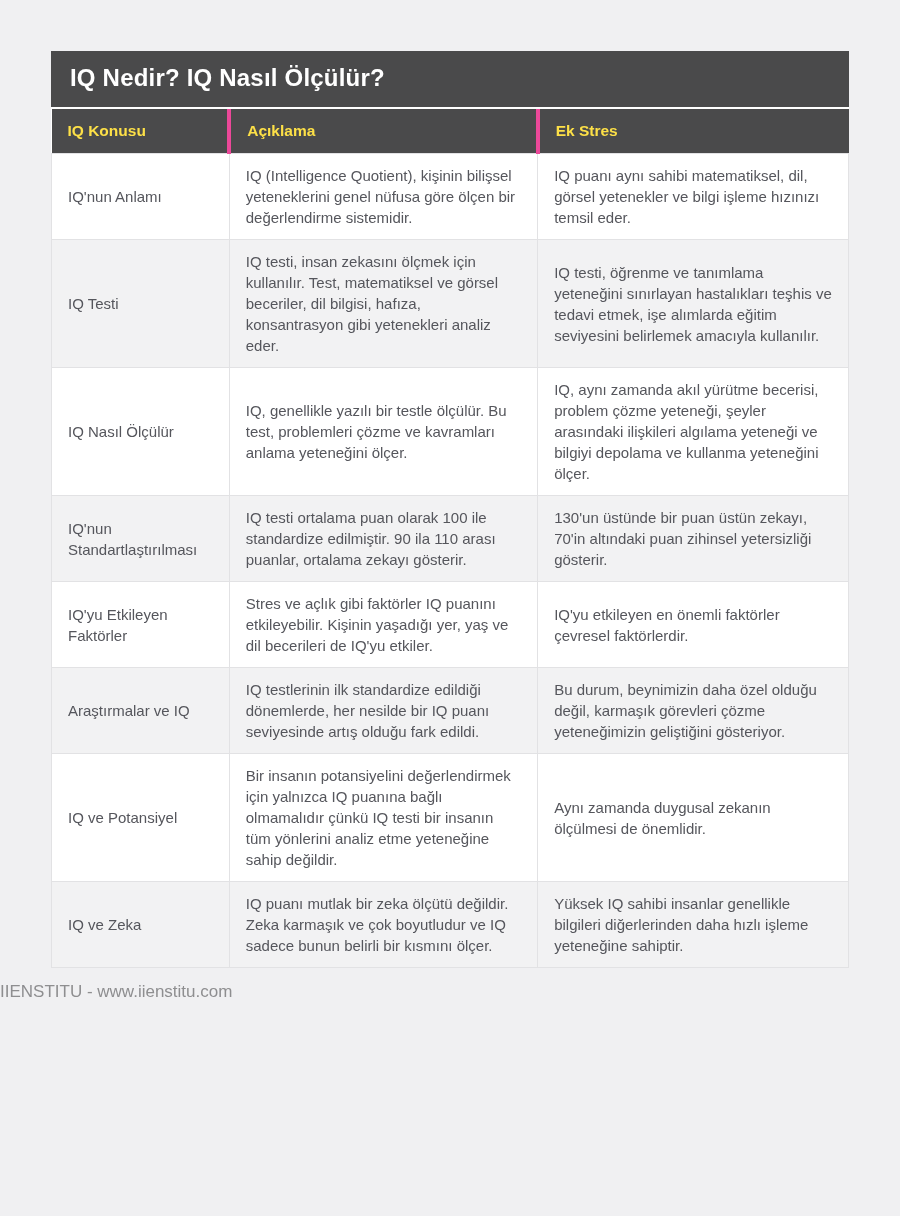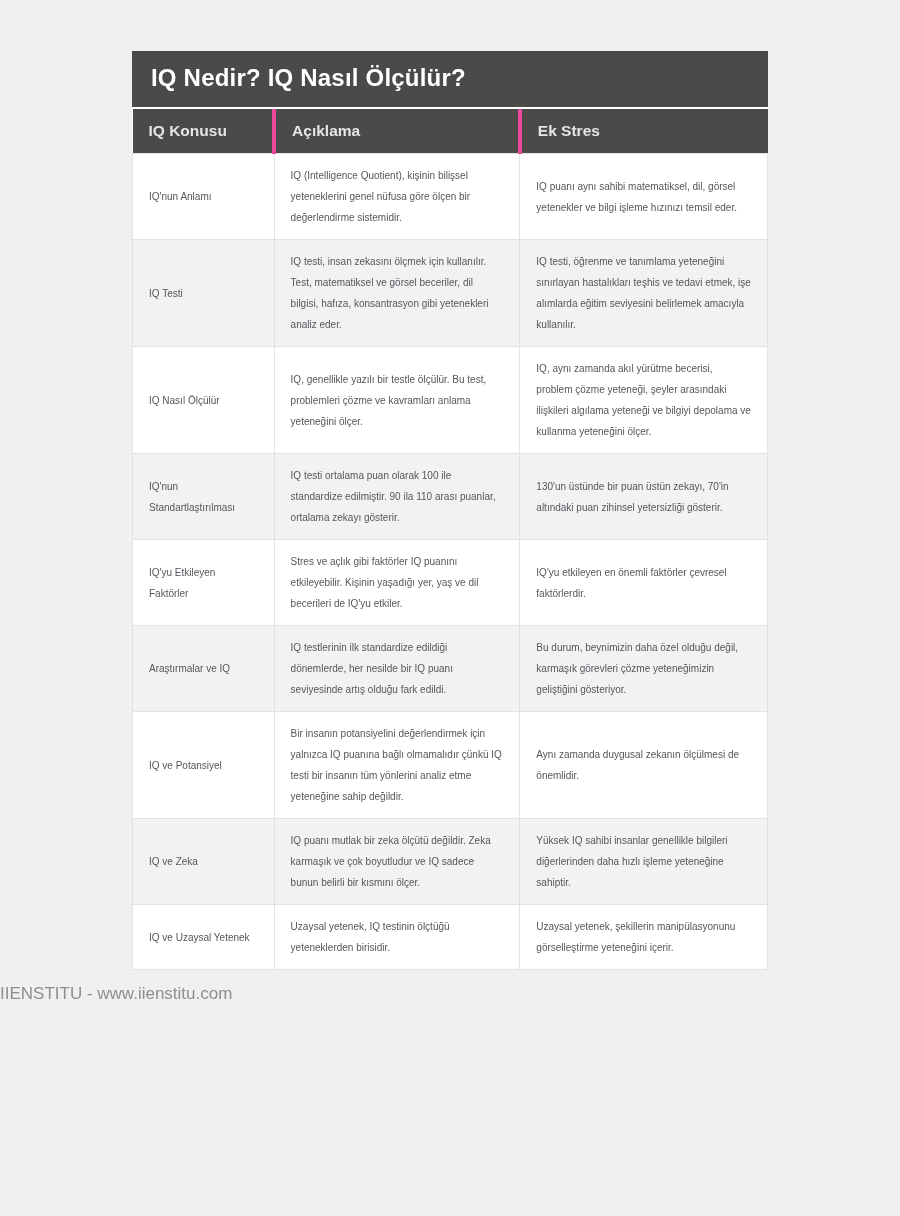--- a/index.html
+++ b/index.html
@@ -5,55 +5,55 @@
   * { margin: 0; padding: 0; box-sizing: border-box; }
   html, body {
     width: 900px;
     height: 1216px;
     background: #f0f0f2;
     font-family: "Liberation Sans", sans-serif;
     overflow: hidden;
   }
   .page { width: 900px; padding-top: 51px; }
   .card {
-    width: 636px;
+    width: 798px;
     margin: 0 auto;
     background: #ffffff;
   }
   .title-bar {
     background: #4a4a4b;
     color: #ffffff;
     font-size: 24px;
     font-weight: 700;
     padding: 13px 19px 15px 19px;
     border-bottom: 2px solid #ffffff;
     letter-spacing: 0.2px;
   }
   table.iq-table {
     width: 100%;
     border-collapse: collapse;
     table-layout: fixed;
   }
   table.iq-table th {
     background: #4a4a4b;
-    color: #e5e5e5;
+    color: #fde047;
     font-size: 15.5px;
     font-weight: 700;
     text-align: left;
     padding: 13px 16px;
     vertical-align: middle;
   }
   table.iq-table th + th { border-left: 4px solid #ec4899; }
   table.iq-table col.c-topic { width: 22.3%; }
   table.iq-table col.c-desc  { width: 38.7%; }
   table.iq-table col.c-extra { width: 39.0%; }
   table.iq-table td {
     border: 1px solid #e2e2e4;
     padding: 11px 16px;
-    font-size: 10px;
+    font-size: 15px;
     line-height: 21px;
     color: #55565c;
     vertical-align: middle;
     background: #ffffff;
   }
   table.iq-table tbody tr:nth-child(even) td { background: #f2f2f3; }
   .footer {
     margin-top: 14px;
     font-size: 17px;
     color: #8e8e90;
@@ -112,22 +112,17 @@
         <tr>
           <td>IQ ve Potansiyel</td>
           <td>Bir insanın potansiyelini değerlendirmek için yalnızca IQ puanına bağlı olmamalıdır çünkü IQ testi bir insanın tüm yönlerini analiz etme yeteneğine sahip değildir.</td>
           <td>Aynı zamanda duygusal zekanın ölçülmesi de önemlidir.</td>
         </tr>
         <tr>
           <td>IQ ve Zeka</td>
           <td>IQ puanı mutlak bir zeka ölçütü değildir. Zeka karmaşık ve çok boyutludur ve IQ sadece bunun belirli bir kısmını ölçer.</td>
           <td>Yüksek IQ sahibi insanlar genellikle bilgileri diğerlerinden daha hızlı işleme yeteneğine sahiptir.</td>
         </tr>
-        <tr>
-          <td>IQ ve Uzaysal Yetenek</td>
-          <td>Uzaysal yetenek, IQ testinin ölçtüğü yeteneklerden birisidir.</td>
-          <td>Uzaysal yetenek, şekillerin manipülasyonunu görselleştirme yeteneğini içerir.</td>
-        </tr>
       </tbody>
     </table>
   </div>
   <div class="footer">IIENSTITU - www.iienstitu.com</div>
 </div>
 
 </body></html>

